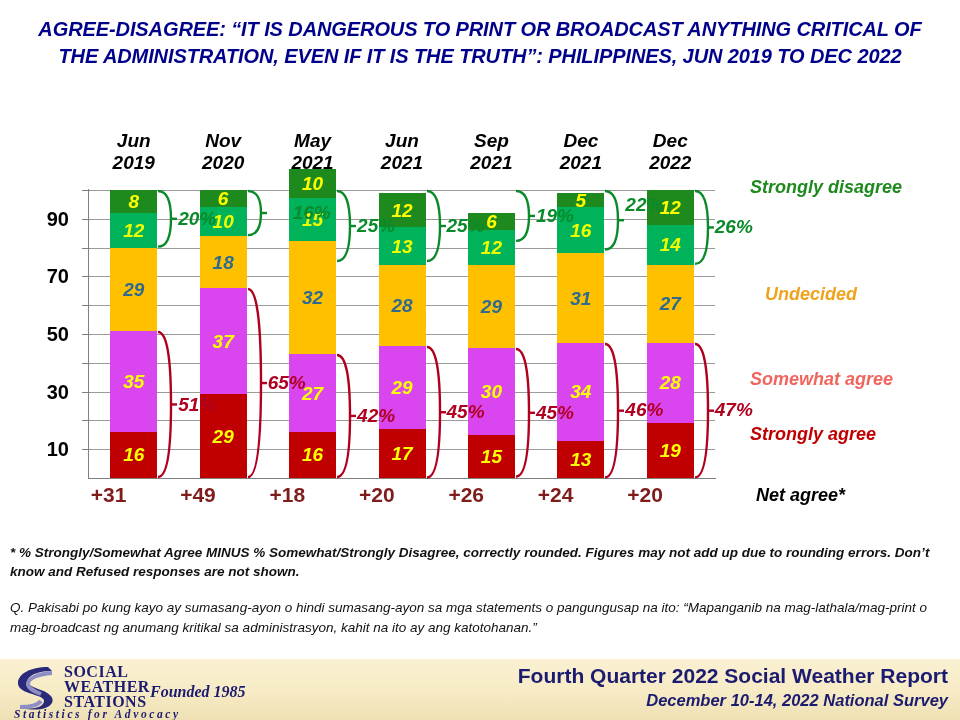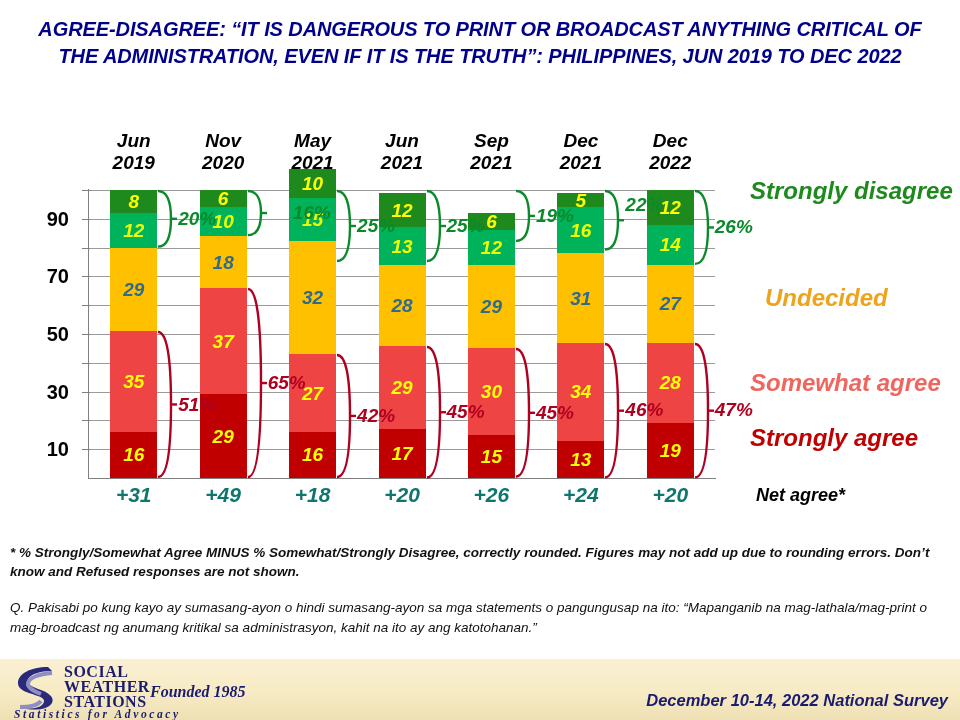--- a/index.html
+++ b/index.html
@@ -30,37 +30,37 @@
   
   .bar{position:absolute;bottom:0;width:47px;}
   .seg{position:relative;width:100%;display:flex;align-items:center;justify-content:center;}
   .seg span{font-size:19px;font-weight:bold;font-style:italic;line-height:1;}
   .seg-sd{background:#1E8A1E;}
   .seg-sd span{color:#FFFF00;}
   .seg-swd{background:#00B259;}
   .seg-swd span{color:#EEFF00;}
   .seg-und{background:#FFC000;}
   .seg-und span{color:#2E6B8E;}
-  .seg-swa{background:#ef4444;}
+  .seg-swa{background:#d946ef;}
   .seg-swa span{color:#FFFF00;}
   .seg-sa{background:#C00000;}
   .seg-sa span{color:#FFFF00;}
   
   .bracket{position:absolute;}
   .bracket svg{display:block;overflow:visible;}
   .brk-label{position:absolute;font-size:19px;font-weight:bold;font-style:italic;white-space:nowrap;}
   .brk-green{color:#0A8A2A;}
   .brk-red{color:#B00020;}
   
-  .net-val{position:absolute;top:483px;width:86px;text-align:center;
-    font-size:21px;font-weight:bold;font-style:italic;color:#0f766e;}
+  .net-val{position:absolute;top:483px;width:86px;text-align:left;
+    font-size:21px;font-weight:bold;color:#7f1d1d;}
   #net-label{position:absolute;left:756px;top:485px;
     font-size:18px;font-weight:bold;font-style:italic;color:#000;}
   
-  .legend-item{position:absolute;font-size:24px;font-weight:bold;font-style:italic;white-space:nowrap;}
+  .legend-item{position:absolute;font-size:18px;font-weight:bold;font-style:italic;white-space:nowrap;}
   #lg-sd{left:750px;top:177px;color:#1E8A1E;}
   #lg-swd{left:750px;top:221px;color:#00A050;}
   #lg-und{left:765px;top:284px;color:#EFA31D;}
   #lg-swa{left:750px;top:369px;color:#F0665F;}
   #lg-sa{left:750px;top:424px;color:#C00000;}
   
   #footnote{position:absolute;left:10px;top:543px;width:930px;
     font-size:13.5px;font-style:italic;font-weight:bold;color:#111;line-height:19px;}
   #question{position:absolute;left:10px;top:598px;width:930px;
     font-size:13.5px;font-style:italic;color:#111;line-height:20px;}
@@ -396,14 +396,15 @@
       <path d="M40 6 C22 6 10 13 10 22 C10 30 22 32 30 35 C36 37 38 40 34 44 C31 47 24 48 14 47 C26 50 40 49 44 42 C47 36 40 31 30 28 C22 25 18 22 20 18 C23 13 32 10 44 10 Z" fill="#2A2A7A"></path>
       <path d="M44 12 C30 13 21 17 20 22 C19 27 26 30 33 33" fill="none" stroke="#8E8EC4" stroke-width="4"></path>
       <path d="M12 46 C22 46 30 44 33 40" fill="none" stroke="#8E8EC4" stroke-width="4"></path>
     </svg>
     <div class="logo-txt" id="logo-l1">SOCIAL</div>
     <div class="logo-txt" id="logo-l2">WEATHER</div>
     <div class="logo-txt" id="logo-l3">STATIONS</div>
     <div class="logo-txt" id="logo-founded">Founded 1985</div>
     <div class="logo-txt" id="logo-tag">Statistics for Advocacy</div>
   </div>
+  <div id="footer-title">Fourth Quarter 2022 Social Weather Report</div>
   <div id="footer-sub">December 10-14, 2022 National Survey</div>
 </div>
 
 </body></html>

